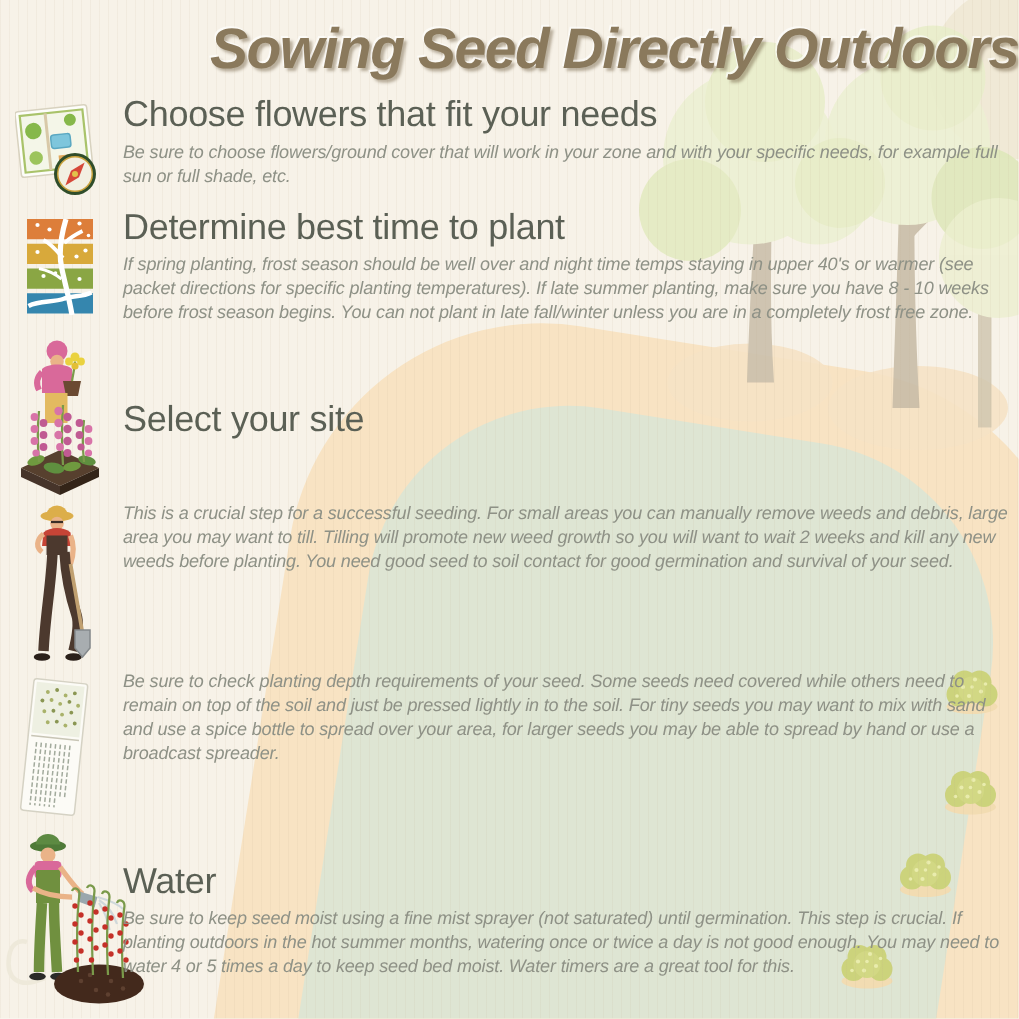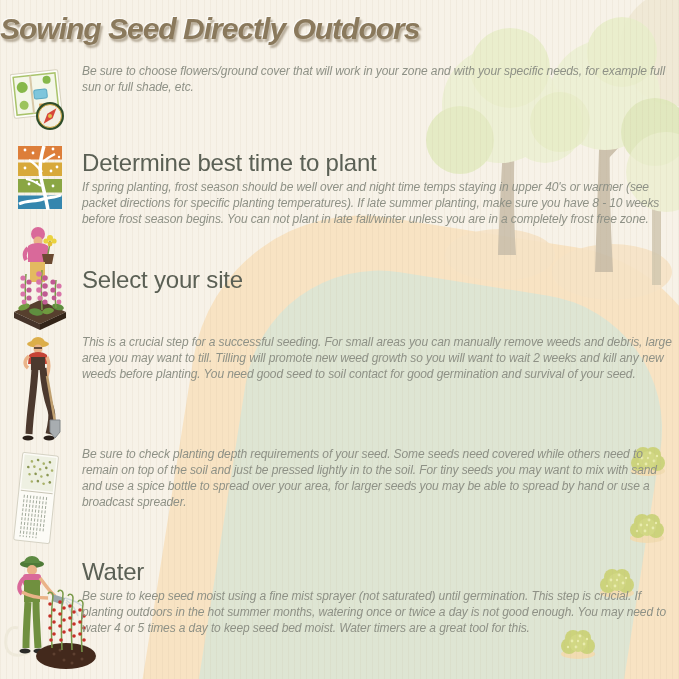--- a/index.html
+++ b/index.html
@@ -8,36 +8,36 @@
     background:#f7f2e8;
     font-family:"Liberation Sans", sans-serif;
   }
   .bg{position:absolute;inset:0;z-index:0;}
   .stripes{
     position:absolute;inset:0;z-index:1;pointer-events:none;
     background:repeating-linear-gradient(90deg, rgba(190,170,140,0.10) 0 1px, rgba(255,255,255,0) 1px 6px);
   }
   .title{
     position:absolute;top:12px;left:0;right:0;z-index:3;
-    text-align:left;margin:0;
-    font-size:30px;font-weight:bold;font-style:italic;letter-spacing:-1px;
+    text-align:right;margin:0;
+    font-size:38px;font-weight:bold;font-style:italic;letter-spacing:-1px;
     color:#8a795c;
     text-shadow:-1px -1px 0 rgba(255,255,255,.65), 2px 2.5px 2px rgba(108,90,62,.45);
   }
   .sec{position:absolute;left:82px;right:6px;z-index:3;}
   .sec h2{
     margin:0 0 3px 0;font-size:24px;font-weight:400;letter-spacing:-0.2px;
     color:#5b6055;line-height:1.12;
   }
   .sec p{
     margin:0;font-size:12px;font-style:italic;letter-spacing:-0.1px;
     color:#8e9186;line-height:1.33;
   }
-  .s1{top:64px;} .s2{top:150px;} .s3{top:251px;max-width:520px;margin-top:16px;}
-  .s4{top:335px;} .s5{top:447px;} .s6{top:559px;}
+  .s1{top:64px;} .s2{top:139px;} .s3{top:251px;max-width:520px;margin-top:16px;}
+  .s4{top:335px;} .s5{top:447px;} .s6{top:575px;}
   .icon{position:absolute;z-index:2;}
   .i1{left:10px;top:66px;}
   .i2{left:17px;top:146px;}
   .i3{left:12px;top:226px;}
   .i4{left:16px;top:336px;}
   .i5{left:12px;top:452px;}
   .i6{left:2px;top:556px;}
 </style>
 </head>
 <body>
@@ -299,20 +299,21 @@
       <circle cx="78" cy="54" r="1.8"></circle>
         <circle cx="82" cy="60" r="1.8"></circle>
         <circle cx="78" cy="66" r="1.8"></circle>
       <circle cx="82" cy="72" r="1.8"></circle>
         <circle cx="78" cy="78" r="1.8"></circle>
         <circle cx="82" cy="84" r="1.8"></circle>
     </g>
   </svg>
 
   <section class="sec s1">
+    <h2>Choose flowers that fit your needs</h2>
     <p>Be sure to choose flowers/ground cover  that will work in your zone and with your specific needs, for example full sun or full shade, etc.</p>
   </section>
 
   <section class="sec s2">
     <h2>Determine best time to plant</h2>
     <p>If spring planting, frost season should be well over and  night time temps staying in upper 40's or warmer (see packet directions for specific planting temperatures). If late summer planting, make sure you have 8 - 10 weeks before frost season begins. You can not plant in late fall/winter unless you are in a completely frost free zone.</p>
   </section>
 
   <section class="sec s3">
     <h2>Select your site</h2>

